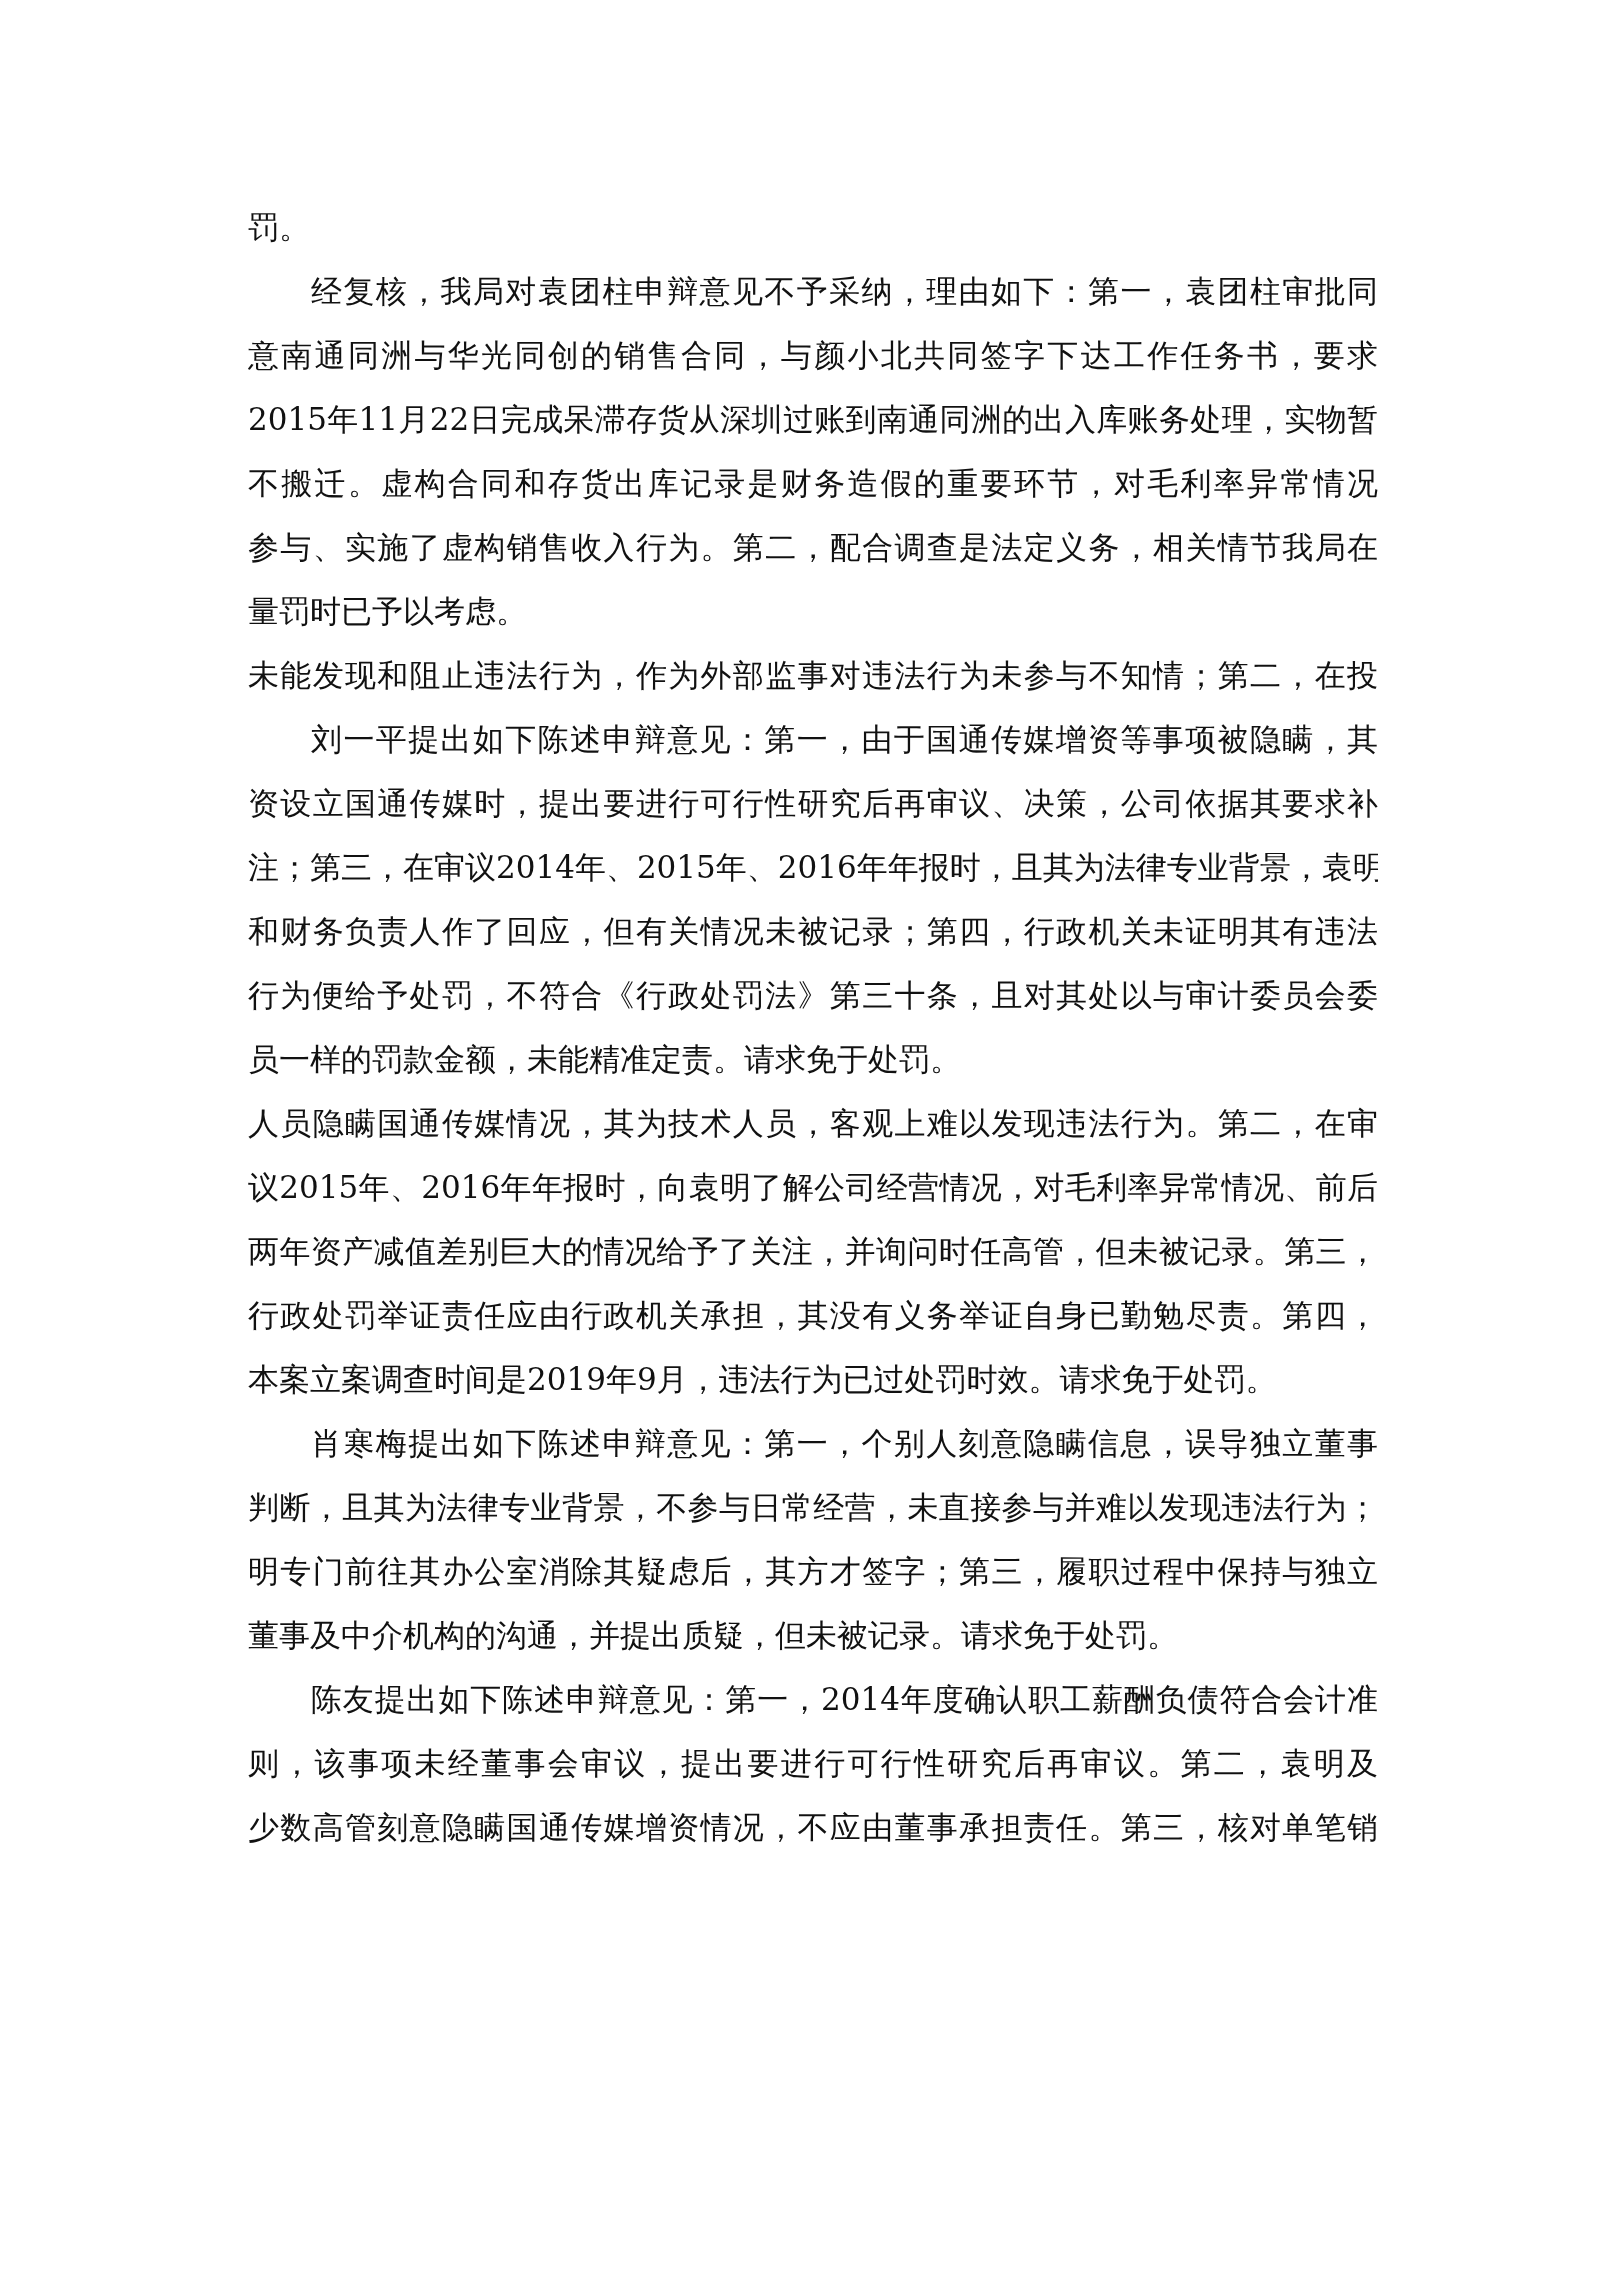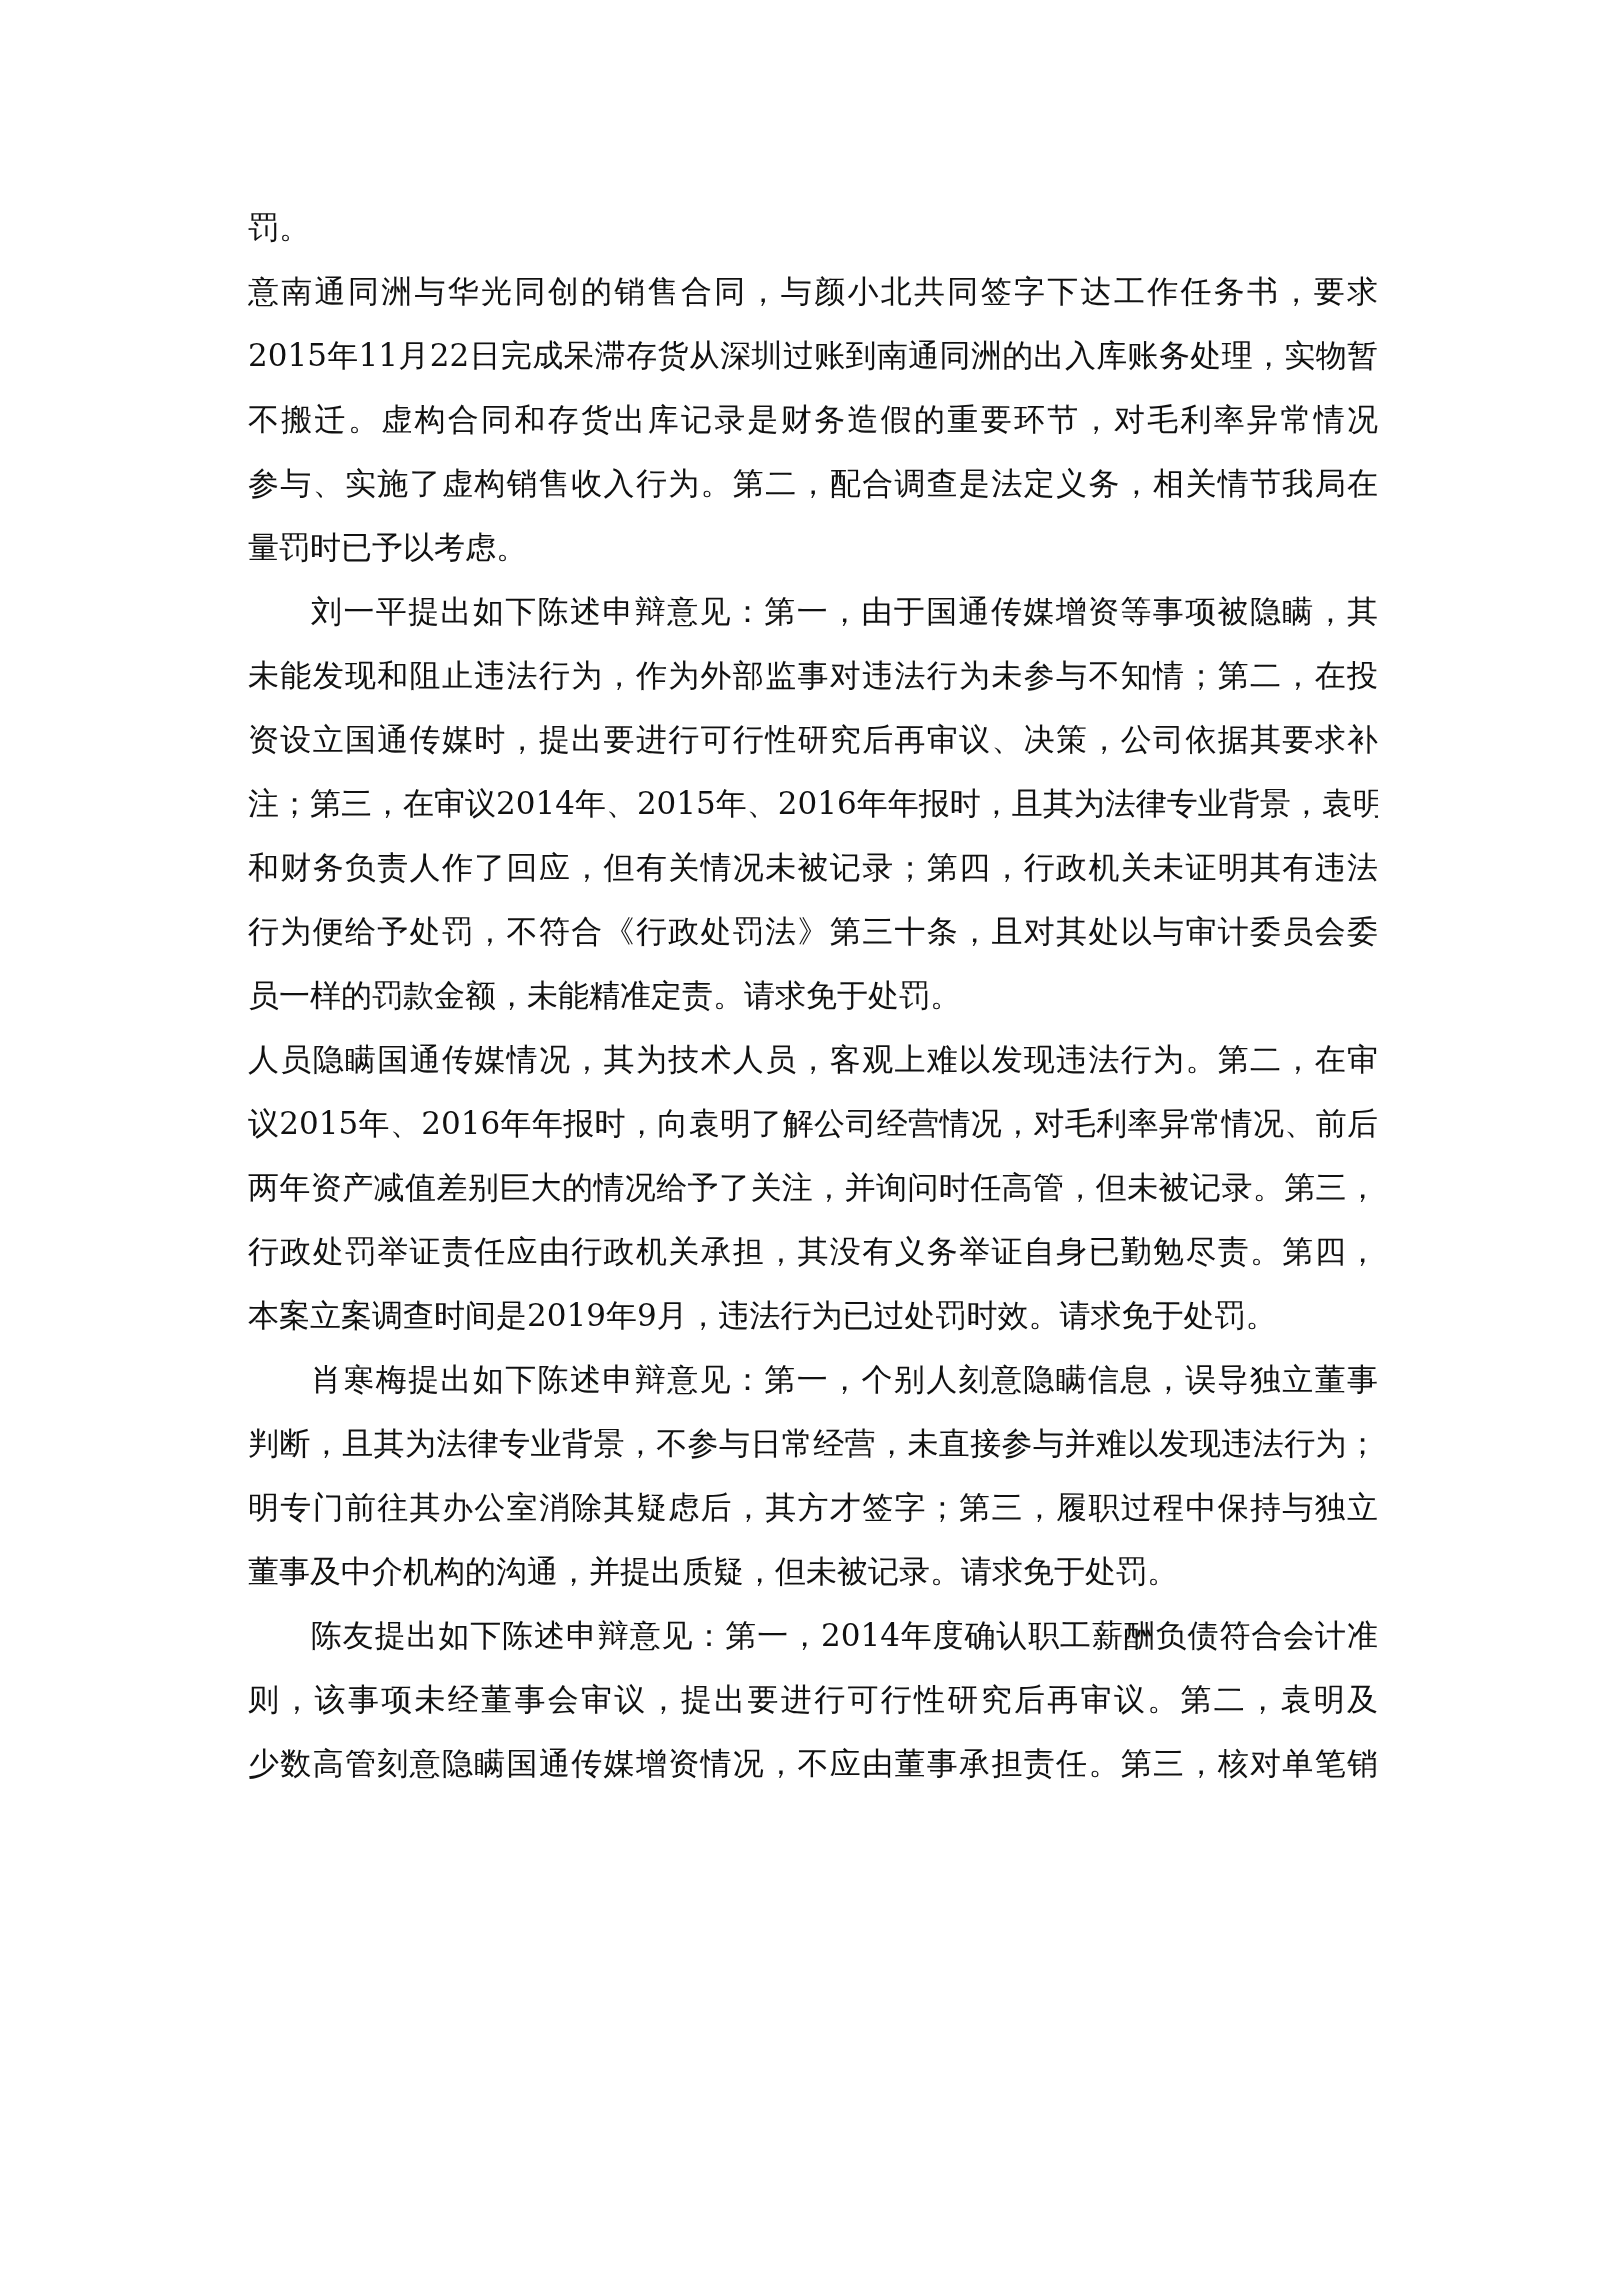--- a/index.html
+++ b/index.html
@@ -29,30 +29,31 @@
 </head>
 <body>
 
 <div class="page">
 
   <div class="para">
     <span class="line last">罚。</span>
   </div>
 
   <div class="para">
+    <span class="line indent">经复核，我局对袁团柱申辩意见不予采纳，理由如下：第一，袁团柱审批同</span>
     <span class="line">意南通同洲与华光同创的销售合同，与颜小北共同签字下达工作任务书，要求</span>
     <span class="line">2015年11月22日完成呆滞存货从深圳过账到南通同洲的出入库账务处理，实物暂</span>
     <span class="line">不搬迁。虚构合同和存货出库记录是财务造假的重要环节，对毛利率异常情况</span>
     <span class="line">参与、实施了虚构销售收入行为。第二，配合调查是法定义务，相关情节我局在</span>
     <span class="line last">量罚时已予以考虑。</span>
   </div>
 
   <div class="para">
+    <span class="line">未能发现和阻止违法行为，作为外部监事对违法行为未参与不知情；第二，在投</span>
     <span class="line indent">刘一平提出如下陈述申辩意见：第一，由于国通传媒增资等事项被隐瞒，其</span>
-    <span class="line">未能发现和阻止违法行为，作为外部监事对违法行为未参与不知情；第二，在投</span>
     <span class="line">资设立国通传媒时，提出要进行可行性研究后再审议、决策，公司依据其要求补</span>
     <span class="line">注；第三，在审议2014年、2015年、2016年年报时，且其为法律专业背景，袁明</span>
     <span class="line">和财务负责人作了回应，但有关情况未被记录；第四，行政机关未证明其有违法</span>
     <span class="line">行为便给予处罚，不符合《行政处罚法》第三十条，且对其处以与审计委员会委</span>
     <span class="line last">员一样的罚款金额，未能精准定责。请求免于处罚。</span>
   </div>
 
   <div class="para">
     <span class="line">人员隐瞒国通传媒情况，其为技术人员，客观上难以发现违法行为。第二，在审</span>
     <span class="line">议2015年、2016年年报时，向袁明了解公司经营情况，对毛利率异常情况、前后</span>

